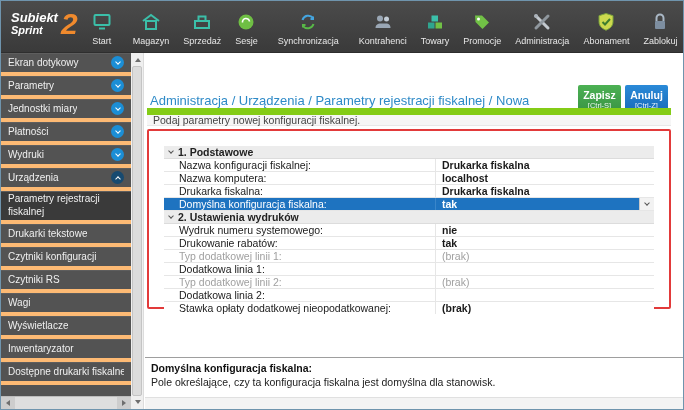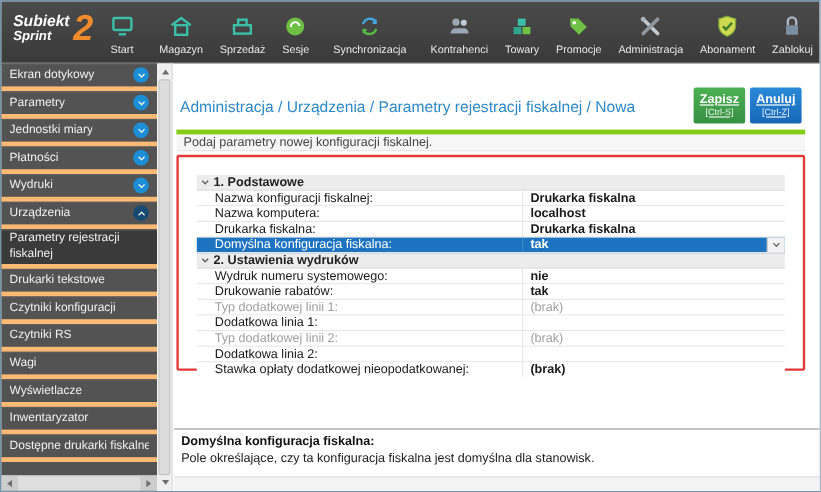--- a/index.html
+++ b/index.html
@@ -46,31 +46,31 @@
   .tri-down { width:0;height:0;border-left:3px solid transparent;border-right:3px solid transparent;border-top:4px solid #6e6e6e; }
 
   
   .content { position:absolute; top:52px; left:130px; right:0; bottom:0; background:#fff; }
   .vscroll { position:absolute; left:0; top:0; bottom:0; width:13px; background:#efefef; border-right:1px solid #dcdcdc; }
   .vs-arrow { position:absolute; left:0; width:13px; height:12px; display:flex; align-items:center; justify-content:center; }
   .vs-arrow.top { top:1px; } .vs-arrow.bottom { bottom:1px; }
   .vs-thumb { position:absolute; left:1px; top:13px; bottom:13px; width:10px; background:#dcdcdc; border:1px solid #c4c4c4; border-radius:2px; }
   .content-inner { position:absolute; left:14px; top:0; right:0; bottom:0; }
 
-  .c-header { position:absolute; top:0; left:0; right:0; height:52px; }
+  .c-header { position:absolute; top:12px; left:0; right:0; height:52px; }
   .breadcrumb { position:absolute; left:5px; top:28px; font-size:13px; color:#2e8ac7; cursor:pointer; }
   .btn { position:absolute; top:20px; width:43px; height:30px; border-radius:2px; display:flex; flex-direction:column;
-    align-items:center; justify-content:center; color:#fff; cursor:pointer; line-height:1.1;text-decoration:underline; }
+    align-items:center; justify-content:center; color:#fff; cursor:pointer; line-height:1.1; }
   .btn-label { font-size:10.5px; font-weight:bold; }
   .btn-sub { font-size:7.5px; opacity:0.9; }
   .btn.save { right:62px; background:linear-gradient(#4cb153,#379043); }
   .btn.cancel { right:15px; background:linear-gradient(#2a8ad8,#1767b6); }
 
   .subtitle { position:absolute; top:55px; left:2px; right:12px; height:18px; background:#f6f6f6;
-    border-top:4px solid #84cc16; border-bottom:1px solid #e8e8e8; font-size:10.5px; color:#444;
+    border-top:7px solid #84cc16; border-bottom:1px solid #e8e8e8; font-size:10.5px; color:#444;
     display:flex; align-items:center; padding-left:6px; }
 
   .grid-wrap { position:absolute; top:76px; left:2px; right:12px; height:180px;
     border:2px solid #e23a3a; border-radius:2px; padding:15px; background:#fff; }
   .pg { display:flex; flex-direction:column; height:100%; background:#fff; font-size:10.5px; }
   .pg-sec { flex:1; display:flex; align-items:center; gap:5px; background:#ececec; font-weight:bold;
     color:#222; padding:0 5px; border-bottom:1px solid #dcdcdc; cursor:pointer; }
   .sec-chev { width:4px; height:4px; border-right:1.5px solid #555; border-bottom:1.5px solid #555;
     transform:rotate(45deg); margin-bottom:2px; }
   .pg-row { flex:1; display:flex; align-items:stretch; border-bottom:1px solid #e6e6e6; position:relative; background:#fff; cursor:pointer; }

